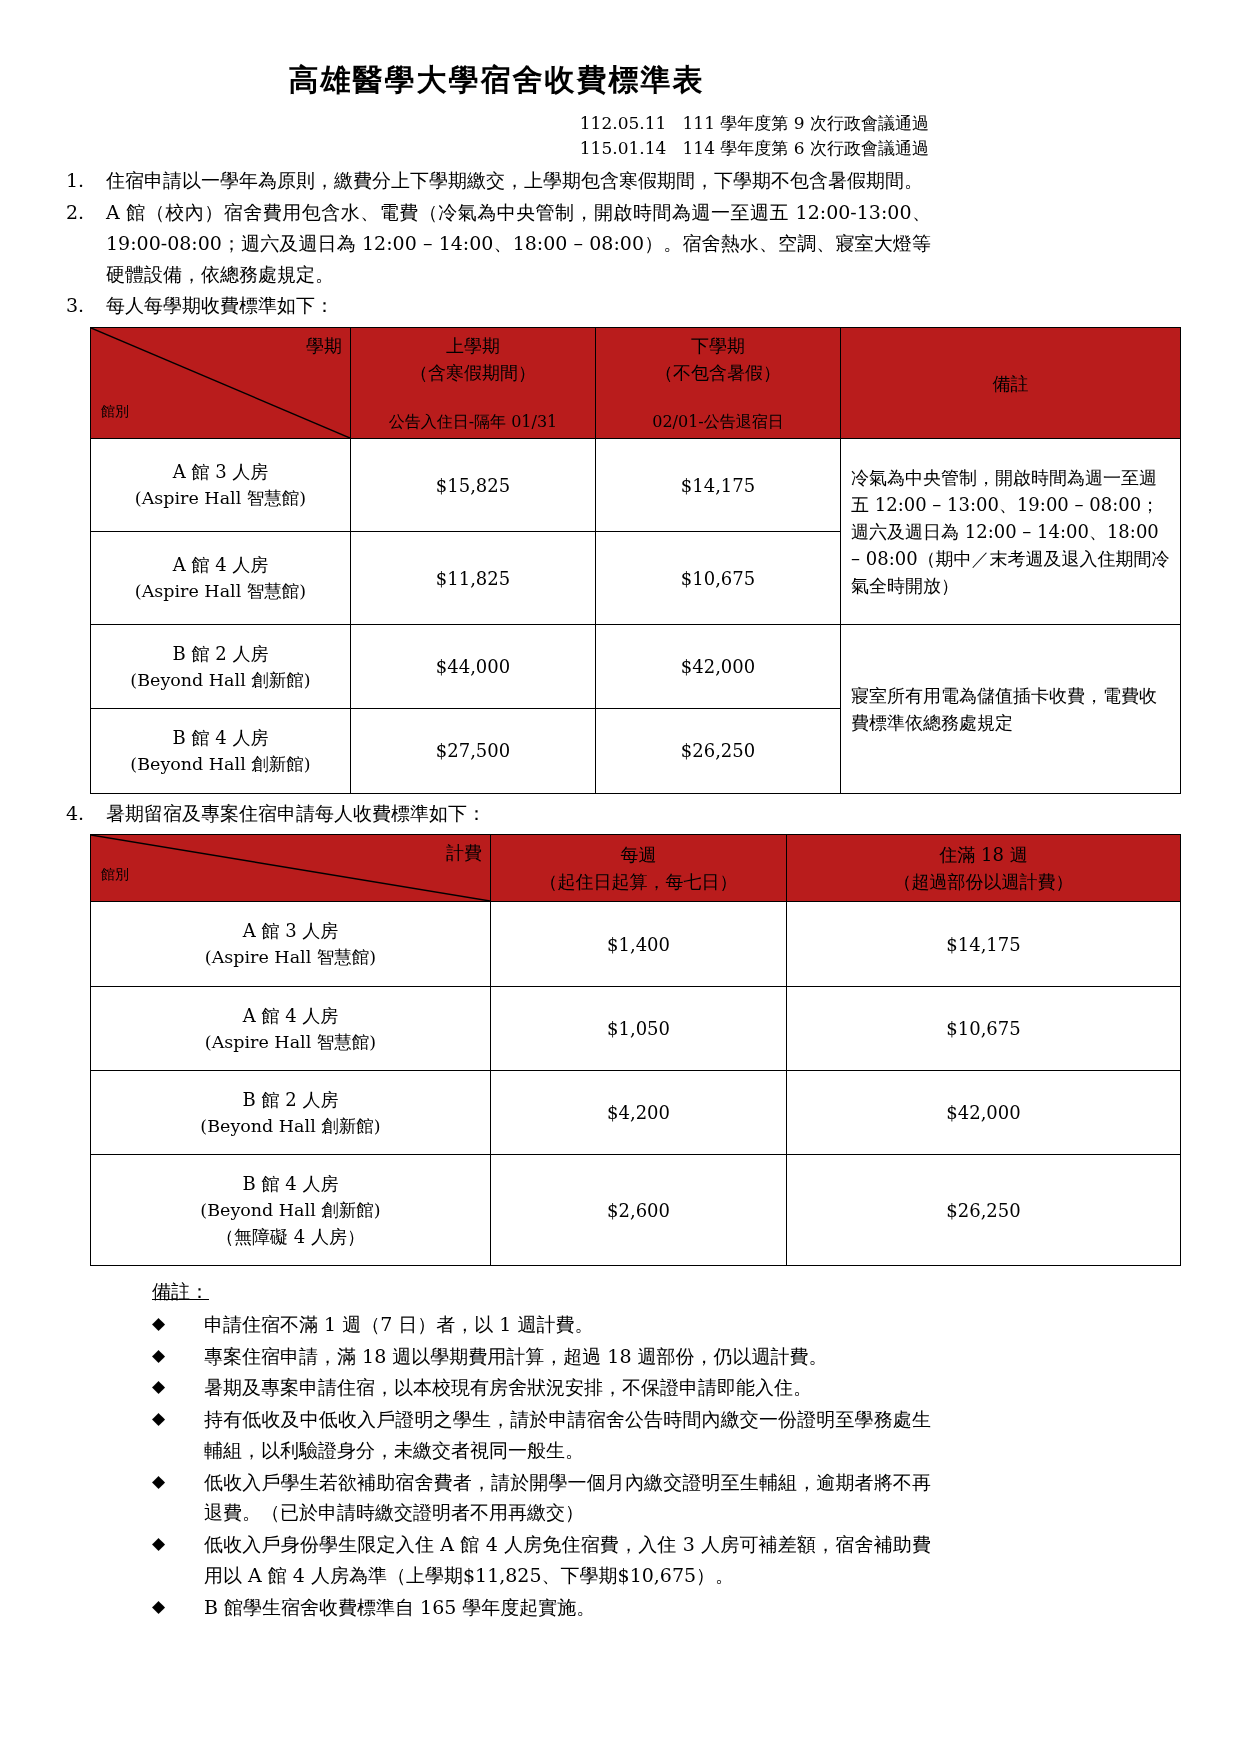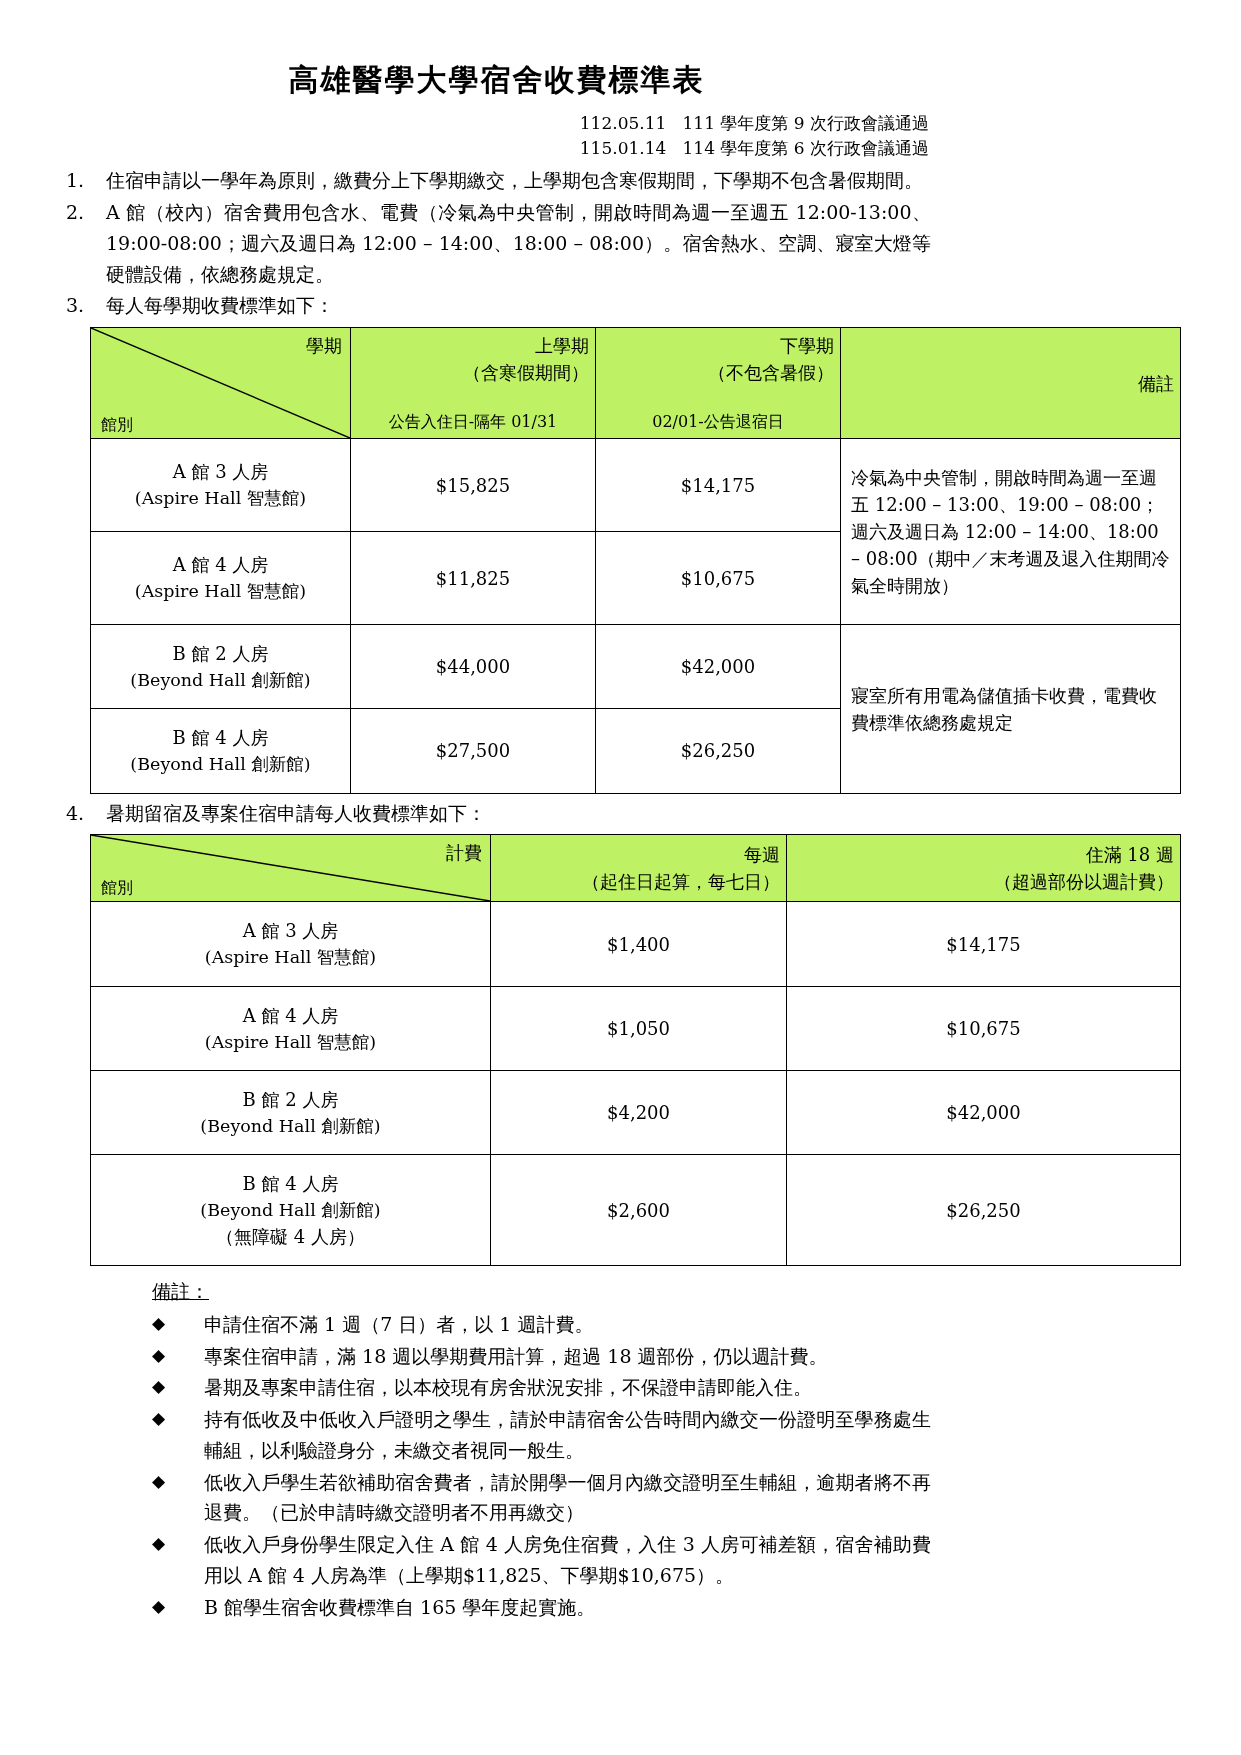--- a/index.html
+++ b/index.html
@@ -81,21 +81,21 @@
   table.fee-table th {
     border: 1px solid #000000;
     padding: 4px 6px;
     font-size: 18px;
     text-align: center;
     vertical-align: middle;
     font-weight: normal;
     line-height: 1.5;
   }
   table.fee-table thead th {
-    background: #bef264;
+    background: #b91c1c;
   }
 
   
   .corner-cell {
     position: relative;
     background: #c3d4ea;
     height: 104px;
     padding: 0 !important;
     overflow: hidden;
   }
@@ -106,26 +106,26 @@
   }
   .corner-cell .tl {
     position: absolute;
     right: 8px;
     top: 4px;
     font-size: 18px;
   }
   .corner-cell .bl {
     position: absolute;
     left: 10px;
-    bottom: 1px;
-    font-size: 16px;
+    bottom: 16px;
+    font-size: 14px;
   }
 
   .hdr-sub { font-size: 16px; display:block;margin-top:24px; }
-  .hdr-main { display:block;text-align:right; }
+  .hdr-main { display:block; }
 
   .room-cell {
     line-height: 1.42;
     padding: 15px 4px !important;
   }
   .room-cell .en { font-size: 17.5px; display:block; }
   .room-cell .zh { display:block; }
 
   .note-cell {
     text-align: left !important;

